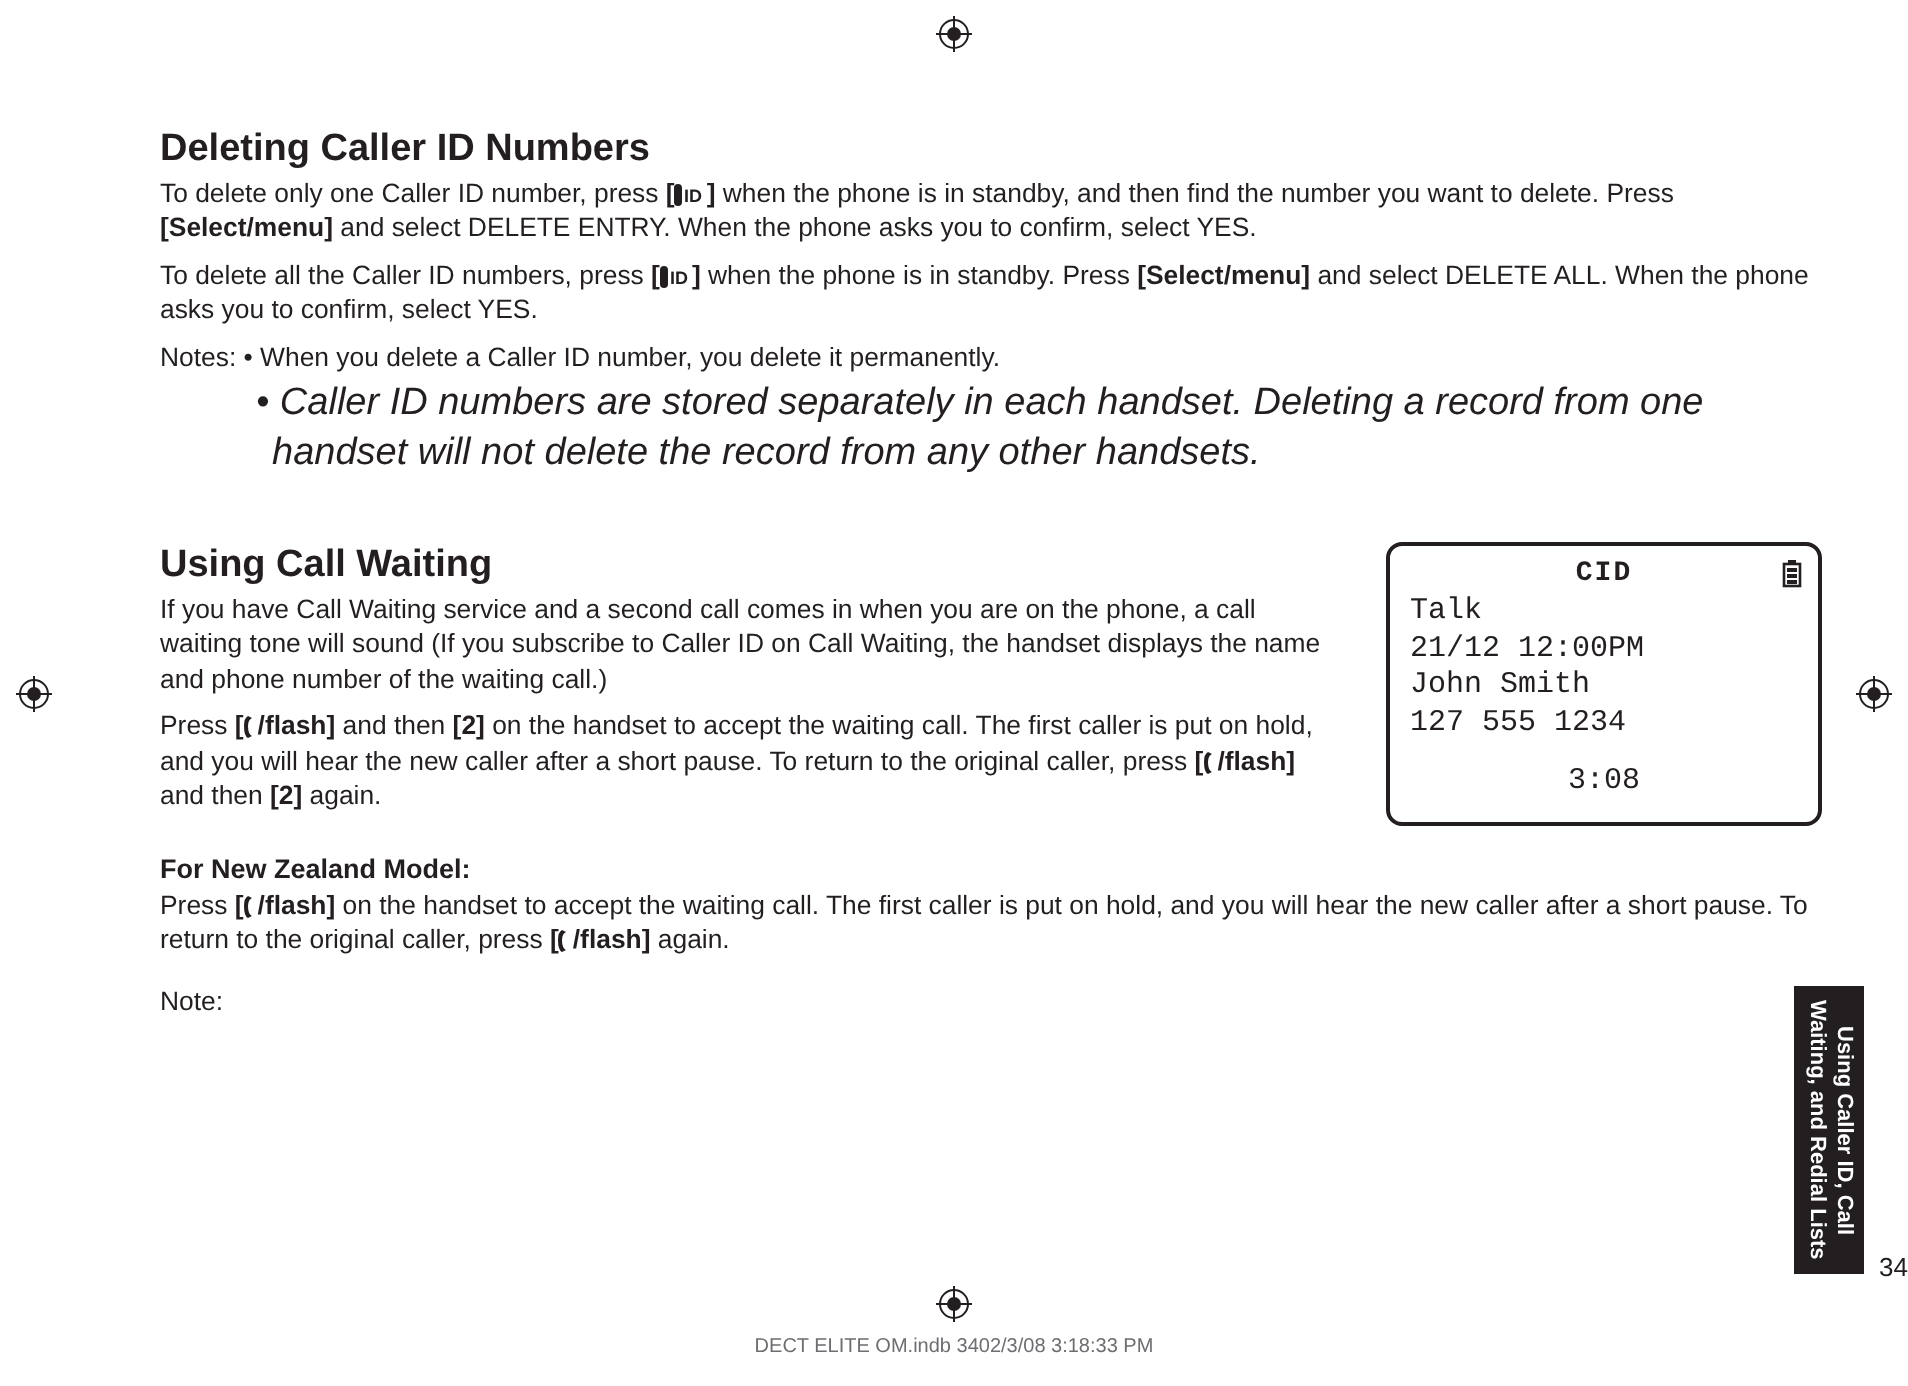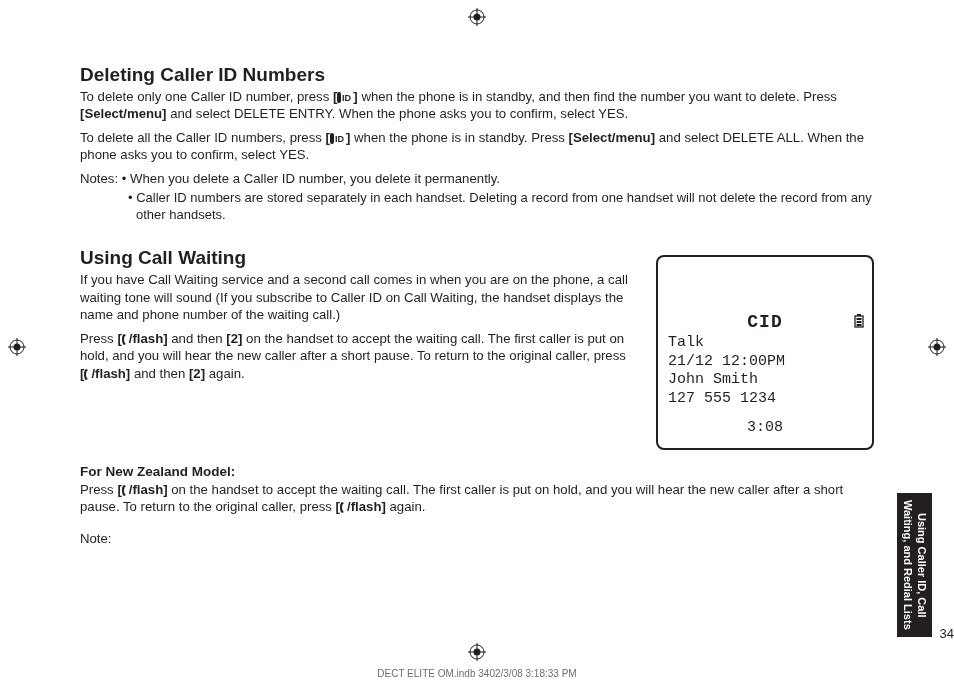--- a/index.html
+++ b/index.html
@@ -7,21 +7,21 @@
     padding: 0;
     font-family: Arial, Helvetica, sans-serif;
     background: #fff;
     color: #231f20;
     width: 954px;
     height: 693px;
     position: relative;
     overflow: hidden;
   }
   .page {
-    padding: 64px 80px 0 80px;
+    padding: 64px 43px 0 80px;
   }
   h2 {
     font-size: 19px;
     font-weight: bold;
     margin: 0 0 2px 0;
   }
   p {
     font-size: 13.2px;
     line-height: 1.32;
     margin: 0 0 6px 0;
@@ -30,33 +30,34 @@
     font-size: 13.2px;
     line-height: 1.32;
     margin: 6px 0 2px 0;
   }
   .notes-label {
     display: inline;
   }
   .note-bullet {
     padding-left: 56px;
     text-indent: -8px;
-    font-size: 13px;
+    font-size: 19px;
     line-height: 1.32;
     margin: 2px 0;
+    font-style: italic;
   }
   .sub {
     font-weight: bold;
     font-size: 13.5px;
     margin: 14px 0 2px 0;
   }
   .col-wrap {
     display: flex;
     gap: 28px;
-    align-items: flex-start;
+    align-items: flex-end;
   }
   .col-left {
     flex: 1;
   }
   .lcd {
     border: 2px solid #231f20;
     border-radius: 8px;
     width: 194px;
     padding: 6px 10px 10px 10px;
     font-family: "Courier New", monospace;
@@ -64,23 +65,22 @@
     line-height: 1.25;
     margin-top: 8px;
   }
   .lcd-top {
     display: flex;
     justify-content: center;
     align-items: center;
     gap: 8px;
     font-weight: bold;
     position: relative;
-    font-size: 18px;
+    font-size: 14px;
     letter-spacing: 1px;
-    margin-top: 48px;
   }
   .batt {
     position: absolute;
     right: -2px;
     top: 1px;
   }
   .lcd-line { white-space: pre; }
   .lcd-timer { text-align: center; margin-top: 10px; }
   .note-final {
     display: flex;

